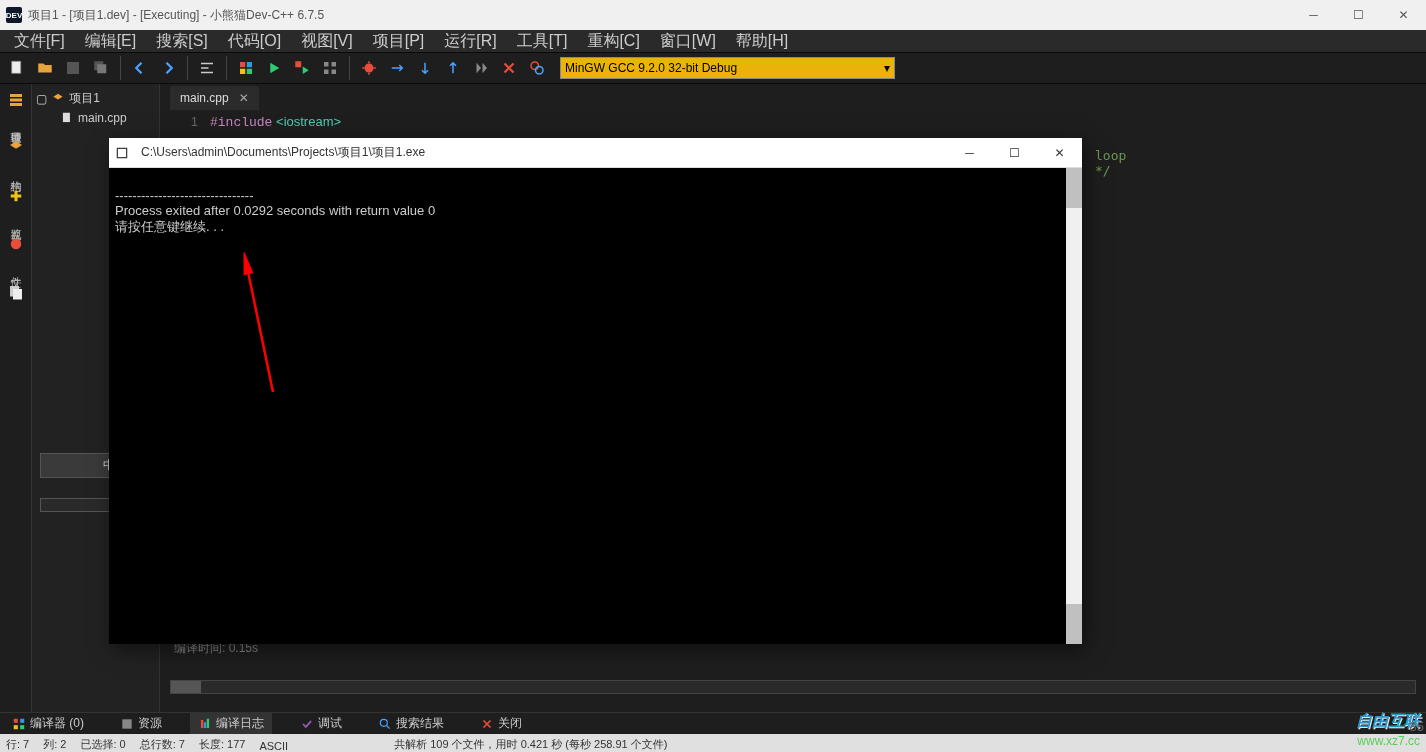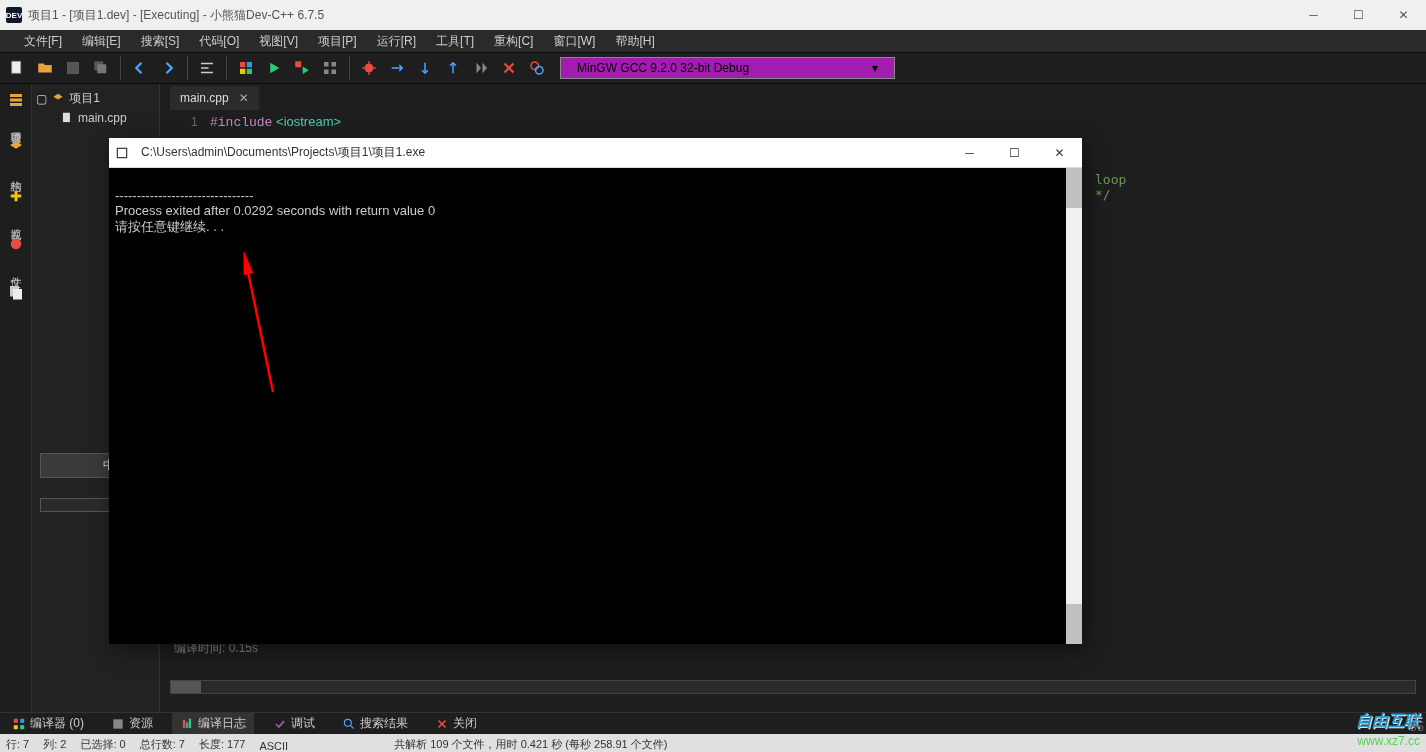--- a/index.html
+++ b/index.html
@@ -6,29 +6,29 @@
 body { width: 1426px; height: 752px; background: #1e1e1e; color: #ccc; overflow: hidden; position: relative; }
 
 
 .titlebar { height: 30px; background: #f0f0f0; display: flex; align-items: center; justify-content: space-between; color: #555; font-size: 12px; }
 .titlebar-left { display: flex; align-items: center; gap: 6px; padding-left: 6px; }
 .titlebar-icon { width: 16px; height: 16px; background: #0f172a; border-radius: 2px; display:flex;align-items:center;justify-content:center;color:#fff;font-size:8px;font-weight:bold;}
 .titlebar-btns { display: flex; }
 .titlebar-btn { width: 45px; height: 30px; display: flex; align-items: center; justify-content: center; color: #555; }
 
 
-.menubar { height: 22px; background: #2a2a2a; color: #ccc; display: flex; align-items: center; font-size: 12px; padding-left: 14px; }
+.menubar { height: 22px; background: #2a2a2a; color: #ccc; display: flex; align-items: center; font-size: 16px; padding-left: 4px; }
 .menubar > div { padding: 2px 10px; }
 
 
 .toolbar { height: 32px; background: #1e1e1e; border-top:1px solid #0a0a0a; border-bottom:1px solid #0a0a0a; display: flex; align-items: center; padding: 0 4px; gap: 2px; }
 .tool-sep { width: 1px; height: 24px; background: #444; margin: 0 4px; }
 .tool-btn { width: 26px; height: 26px; display: flex; align-items: center; justify-content: center; border-radius:2px;}
 .tool-btn svg { width:18px; height:18px; }
-.compiler-select { height: 22px; width: 335px; background: #a21caf; color: #000; border: 1px solid #888; font-size: 12px; padding: 0 16px; display:flex; align-items:center; justify-content:space-between; margin-left:8px;}
+.compiler-select { height: 22px; width: 335px; background: #eab308; color: #000; border: 1px solid #888; font-size: 12px; padding: 0 4px; display:flex; align-items:center; justify-content:space-between; margin-left:8px;}
 
 
 .main { display: flex; height: calc(100% - 30px - 22px - 32px - 22px - 18px); }
 
 
 .vbar { width: 32px; background: #1e1e1e; display: flex; flex-direction: column; align-items: center; padding-top: 6px; gap: 14px; border-right:1px solid #333;}
 .vbar .vlabel { writing-mode: vertical-rl; font-size: 11px; color: #bbb; }
 .vbar .vicon { width:20px; height:20px; display:flex;align-items:center;justify-content:center;}
 
 
@@ -47,21 +47,21 @@
 .kw { color:#c586c0;font-family:Liberation Mono, monospace;}
 .inc { color:#4ec9b0;margin-top:36px;}
 .comment { color:#6a9955;}
 
 
 .abort-area { position:absolute; bottom:200px; left:8px; width:150px;}
 .btn-abort { background:#3a3a3a; color:#ccc; font-size:12px; text-align:center; padding:3px 0; border:1px solid #555;}
 .progress { height:14px; background:#2a2a2a; border:1px solid #555; margin-top:20px;}
 
 
-.bottomtabs { height: 22px; background:#1e1e1e; border-top:1px solid #333; display:flex; align-items:center; font-size:12px; padding-left:4px; gap:11px;}
+.bottomtabs { height: 22px; background:#1e1e1e; border-top:1px solid #333; display:flex; align-items:center; font-size:12px; padding-left:4px; gap:20px;}
 .bottomtabs .bt { display:flex; align-items:center; gap:4px; padding:2px 8px;}
 .bt.active { background:#333;}
 .bt-ico { width:14px; height:14px;}
 
 
 .statusbar { height: 18px; background:#e0e0e0; color:#333; font-size:11px; display:flex; align-items:flex-end; padding: 0 6px;}
 .statusbar > span { margin-right: 14px;}
 .watermark { position:absolute; right:6px; bottom:20px; font-size:16px; color:#28a6e0; font-style:italic; font-weight:bold; opacity:.9; text-shadow:1px 1px 0 #fff;}
 .watermark2 { position:absolute; right:6px; bottom:4px; font-size:12px; color:#3c3; opacity:.8;}
 
@@ -76,21 +76,21 @@
 .console-thumb { width:16px; height:40px; background:#c0c0c0; position:absolute; top:0;}
 .console-thumb2 { width:16px; height:40px; background:#c0c0c0; position:absolute; bottom:0;}
 
 
 .arrow { position:absolute; left:238px; top:252px; pointer-events:none;}
 
 .compile-info-remnant { position:absolute; left:174px; top:640px; font-size:12px; color:#888;}
 .hscroll { position:absolute; left:170px; right:10px; bottom:58px; height:14px; background:#2a2a2a; border:1px solid #444;}
 .hscroll-thumb{position:absolute;left:0;top:0;bottom:0;width:30px;background:#555;}
 
-.side-remnant { position:absolute; top:172px; right:285px; font-size:13px; font-family:Consolas,monospace;}
+.side-remnant { position:absolute; top:148px; right:285px; font-size:13px; font-family:Consolas,monospace;}
 </style>
 </head>
 <body>
 
 <div class="titlebar">
   <div class="titlebar-left">
     <div class="titlebar-icon">DEV</div>
     <span>项目1 - [项目1.dev] - [Executing] - 小熊猫Dev-C++ 6.7.5</span>
   </div>
   <div class="titlebar-btns">

